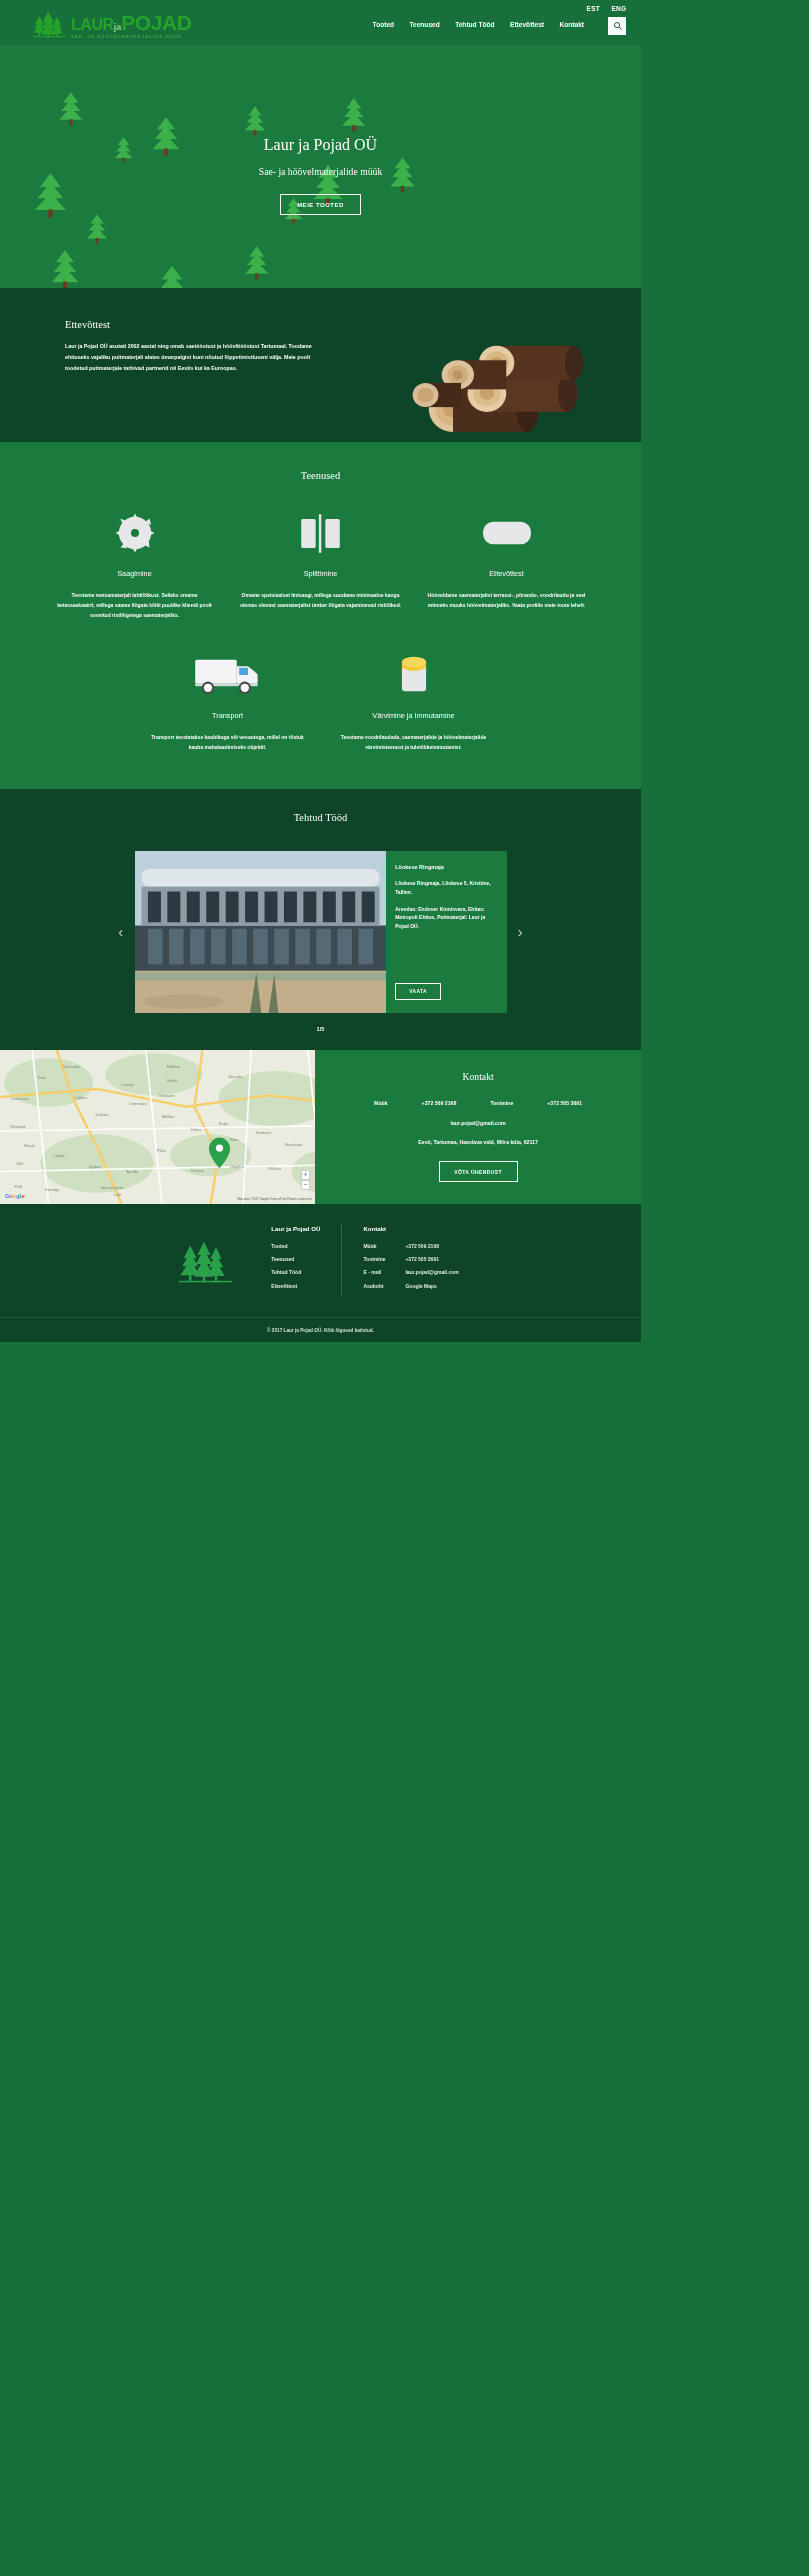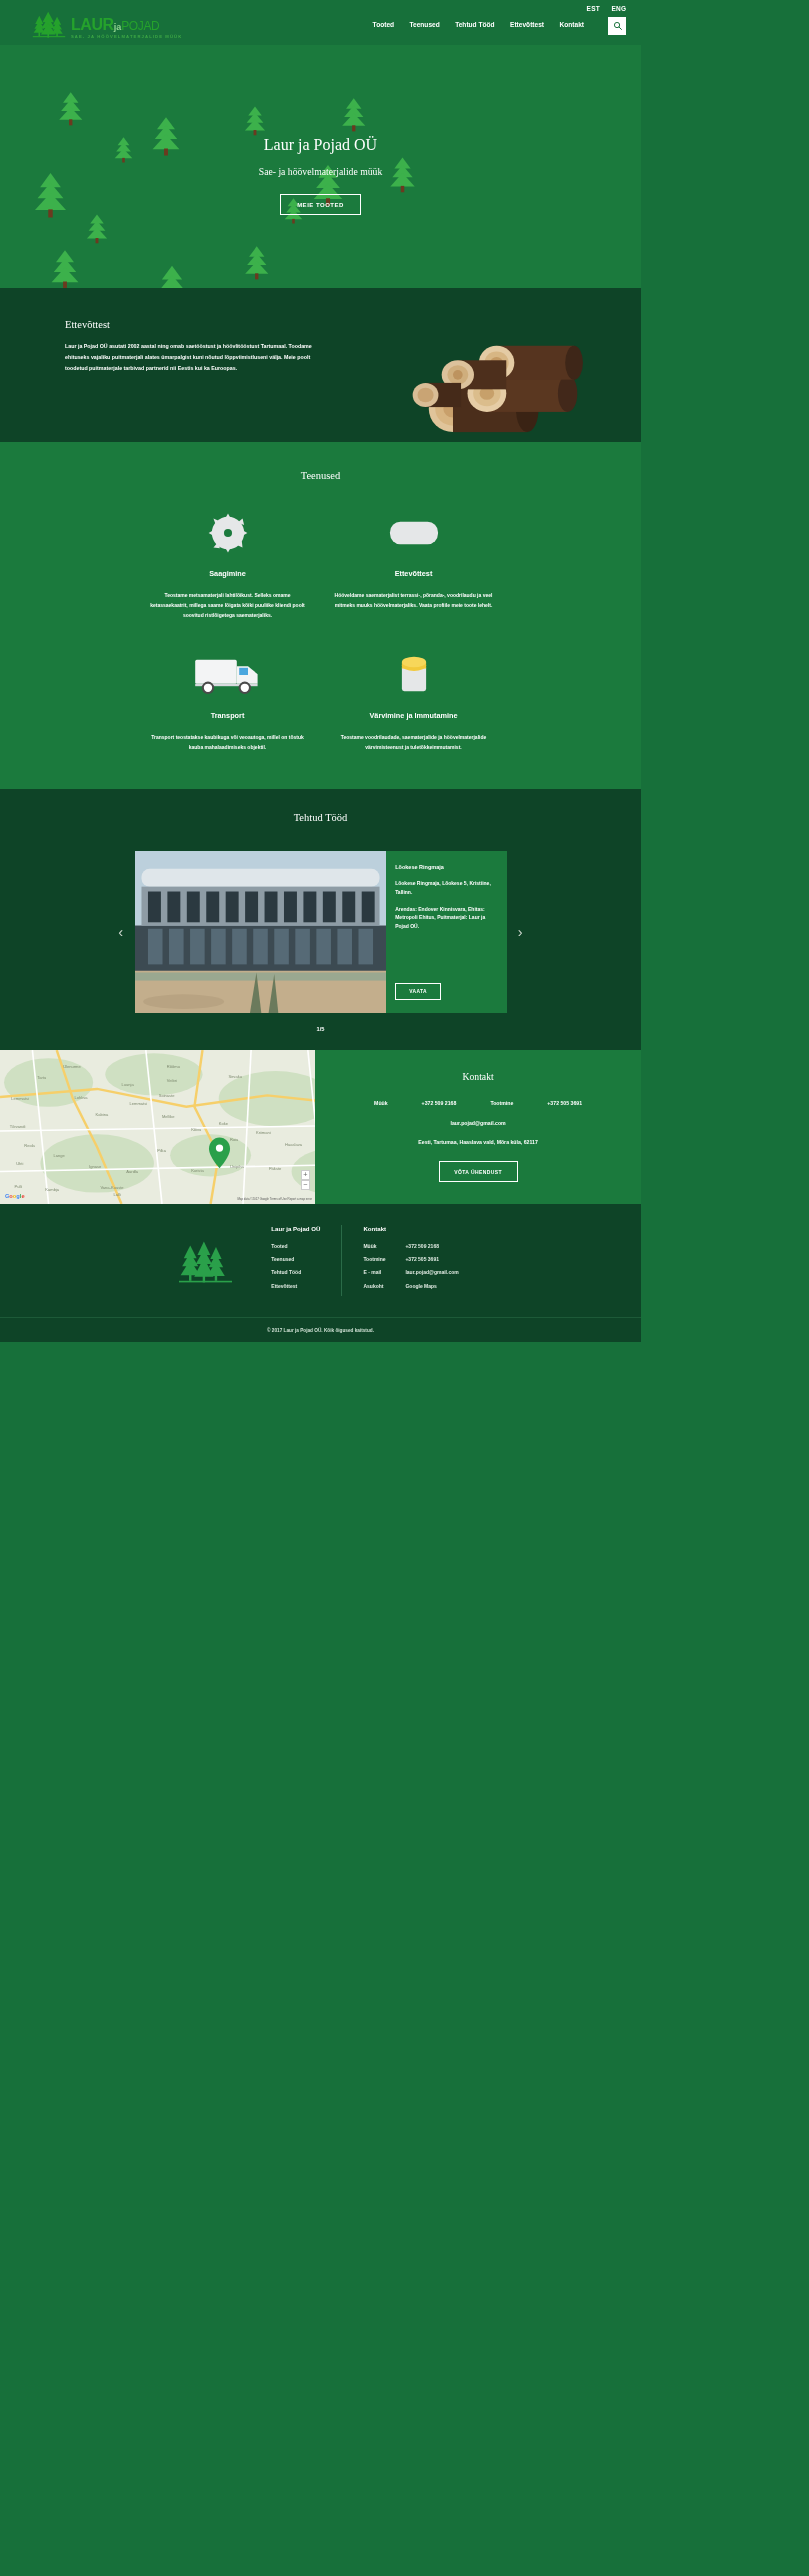--- a/index.html
+++ b/index.html
@@ -24,21 +24,21 @@
   }
   .logo {
     position: absolute; left: 32px; top: 11.3px;
     display: flex; align-items: flex-end; gap: 4.9px;
   }
   .logo-trees { width: 34px; height: 27.5px; display:block; }
   .logo-text { line-height: 1; }
   .logo-word { display:flex; align-items: baseline; }
   .logo-laur { color:#25a22c; font-size: 16px; font-weight: 800; letter-spacing: -0.4px; }
   .logo-ja   { color:#8fd18f; font-size: 9px; font-weight: 700; }
-  .logo-pojad{ color:#25a22c; font-size: 12px; font-weight: 400; letter-spacing: -0.4px; }
+  .logo-pojad{ color:#25a22c; font-size: 21px; font-weight: 700; letter-spacing: -0.4px; }
   .logo-tag {
     color:#3da845; font-size: 4.2px; font-weight: 700; letter-spacing: 1.1px;
     margin-top: 1.6px;
   }
   .nav {
     position: absolute; right: 57px; top: 21px;
     display: flex; gap: 15.4px; align-items: center;
   }
   .nav a {
     color:#fff; font-size: 6.6px; font-weight: 700; text-decoration: none;
@@ -94,21 +94,21 @@
   }
   .svc-row { display:flex; justify-content:center; }
   .svc {
     width: 186px; padding: 0 11.3px; text-align:center;
   }
   .svc-icon {
     height: 50px; display:flex; align-items:center; justify-content:center;
     margin-bottom: 11.3px;
   }
   .svc h4 {
-    color:#fff; font-size: 7.3px; font-weight: 700; margin-bottom: 13px;
+    color:#fff; font-size: 7.3px; font-weight: 400; margin-bottom: 13px;
   }
   .svc p {
     color:#fff; font-size: 5px; font-weight: 700; line-height: 1.95;
   }
   .svc-row.second { margin-top: 29px; }
 
   
   .portfolio { background:#0e4427; padding: 22.7px 0 18px; position: relative; }
   .folio-wrap {
     display:flex; justify-content:center; align-items:stretch;
@@ -374,20 +374,31 @@
               <polygon points="2,26 9,22 9,30"></polygon>
                 <polygon points="8,8 15,11 11,16"></polygon>
             </g>
             <circle cx="26" cy="26" r="5" fill="#1b7a3d"></circle>
           </svg>
         </div>
         <h4>Saagimine</h4>
         <p>Teostame metsamaterjali lahtilõikust. Selleks omame ketassaekaatrit, millega saame lõigata kõiki puuliike kliendi poolt soovitud ristlõigetega saematerjaliks.</p>
       </div>
 
+      <div class="svc">
+        <div class="svc-icon">
+          <svg width="45" height="39" viewBox="0 0 56 48">
+            <rect x="4" y="6" width="18" height="36" rx="2" fill="#e5e7e8"></rect>
+            <rect x="34" y="6" width="18" height="36" rx="2" fill="#e5e7e8"></rect>
+            <rect x="26" y="0" width="3" height="48" fill="#e5e7e8"></rect>
+          </svg>
+        </div>
+        <h4>Splittimine</h4>
+        <p>Omame spetsiaalset lintsaagi, millega suudame minimaalse kaoga olemas olevast saematerjalist ümber lõigata vajaminevad ristlõiked.</p>
+      </div>
 
       <div class="svc">
         <div class="svc-icon">
           <svg width="50" height="32" viewBox="0 0 62 40">
             <rect x="1" y="6" width="60" height="28" rx="13" fill="#e5e7e8"></rect>
           </svg>
         </div>
         <h4>Ettevõttest</h4>
         <p>Hööveldame saematerjalist terrassi-, põranda-, voodrilaudu ja veel mitmeks muuks höövelmaterjaliks. Vaata profiile meie toote lehelt.</p>
       </div>

